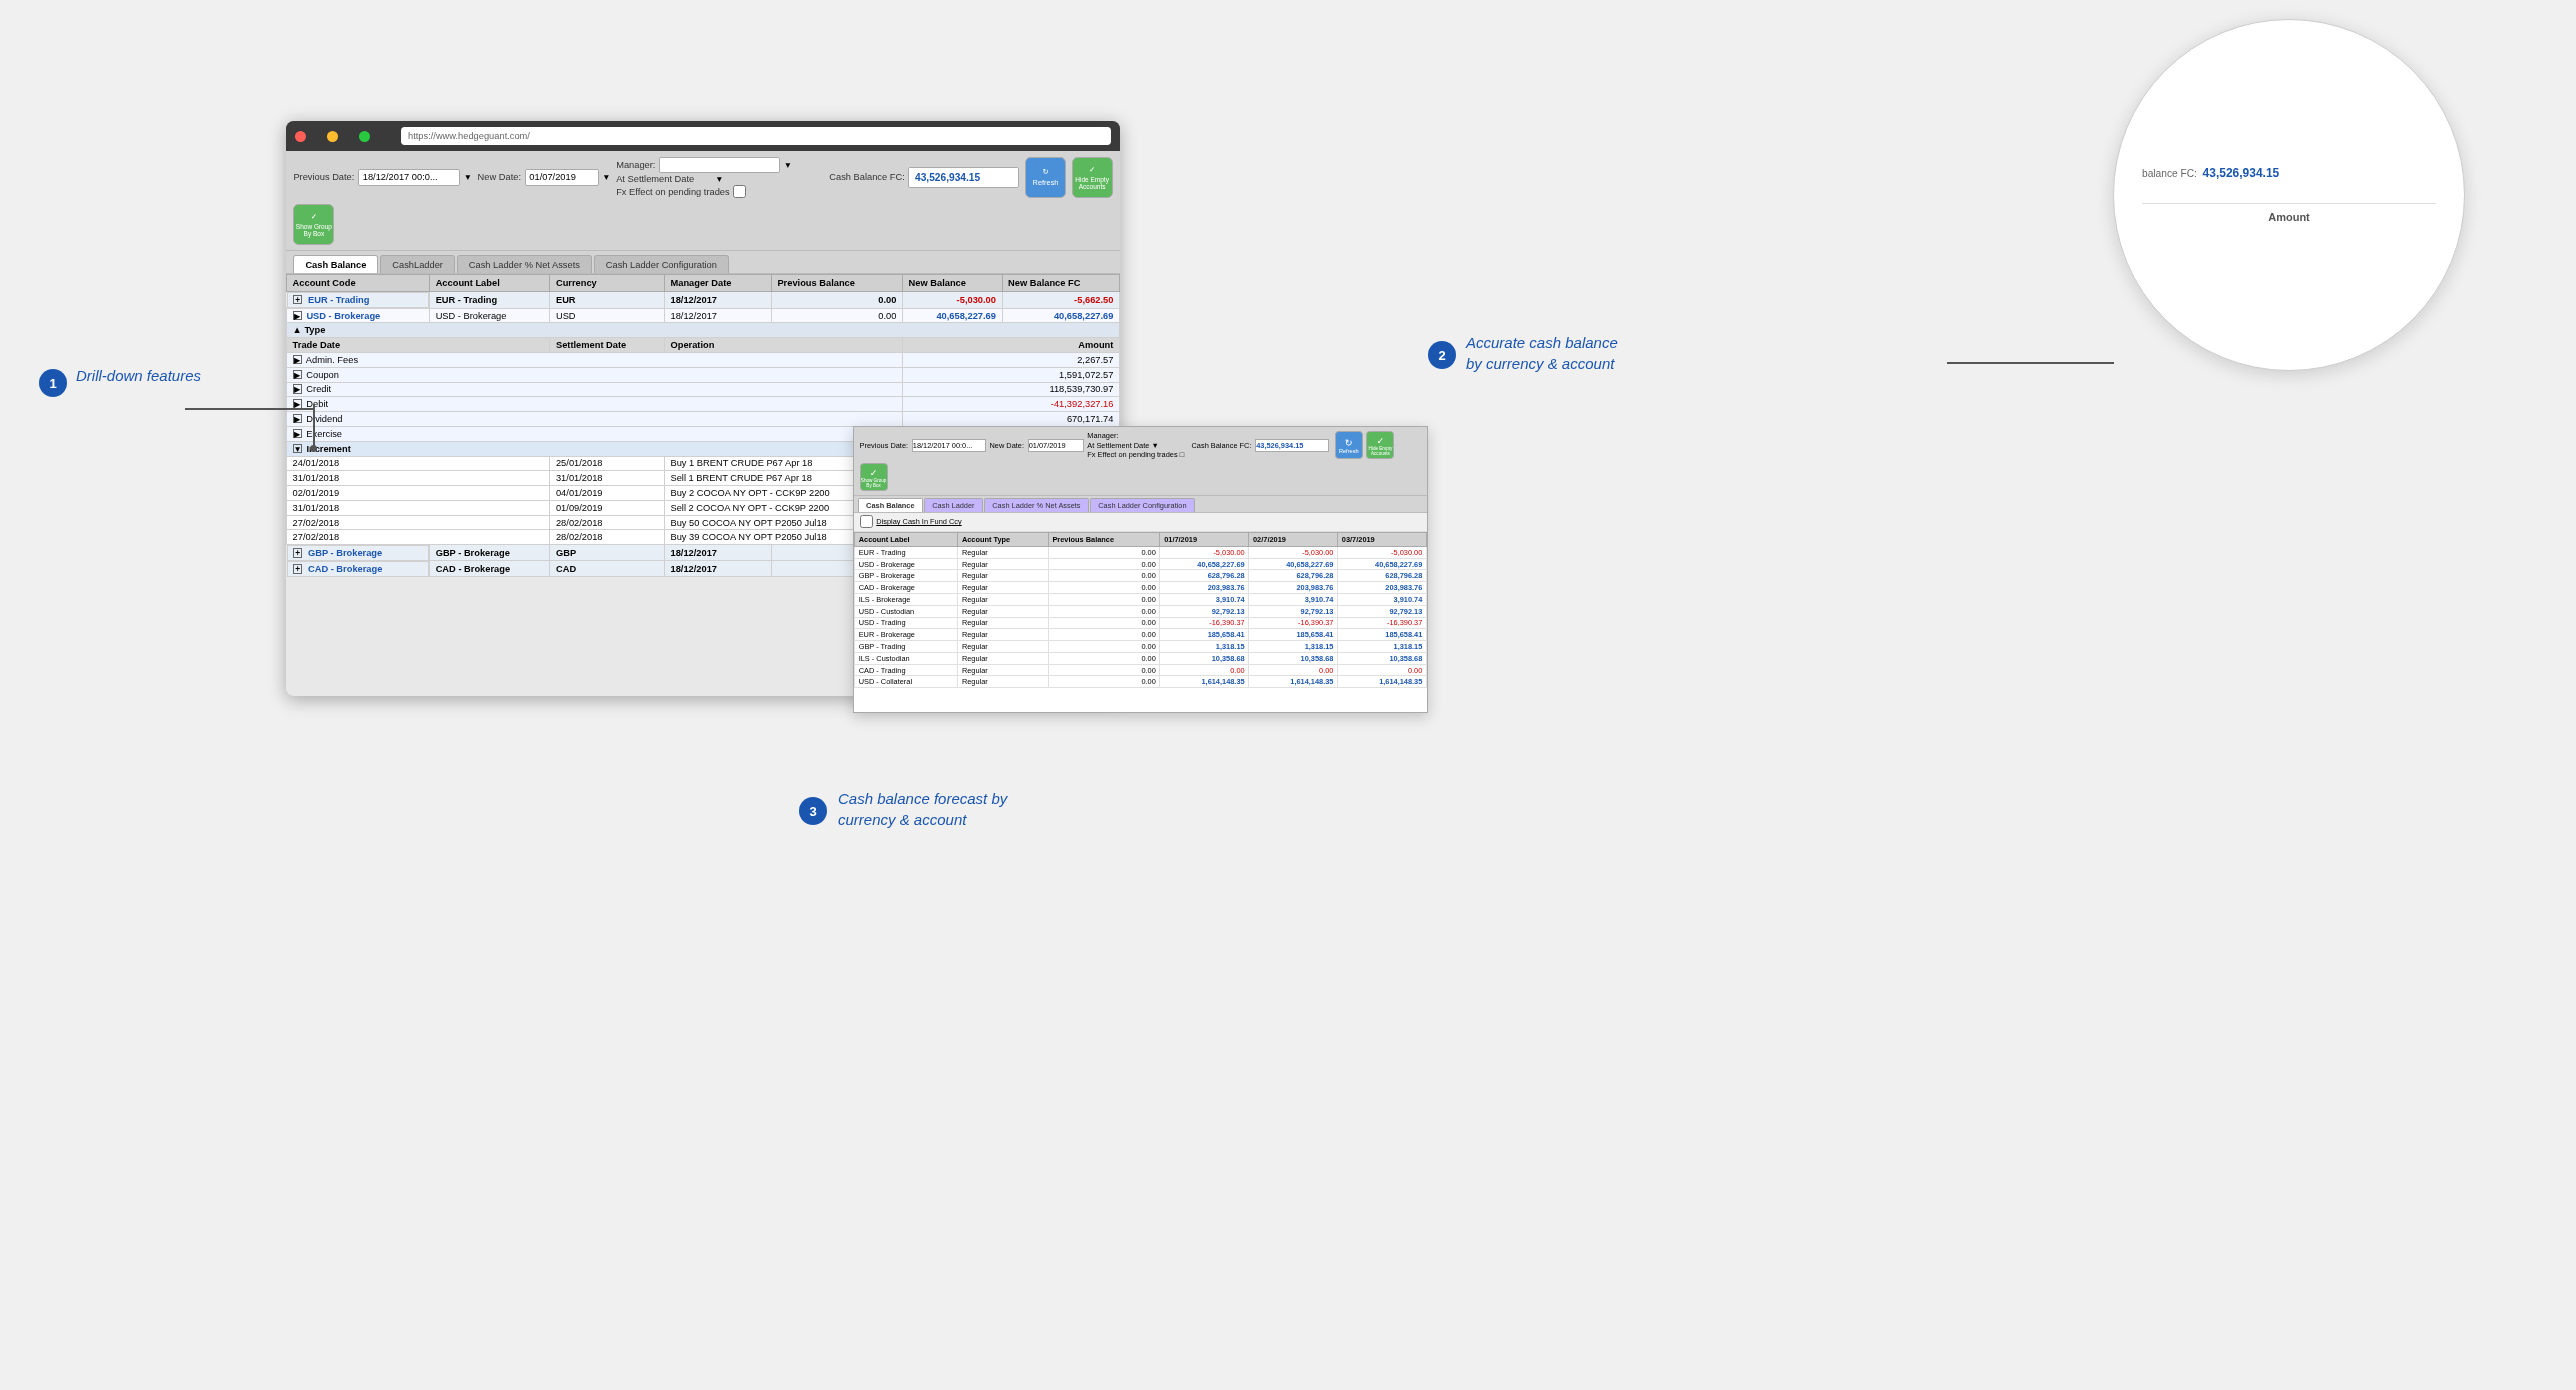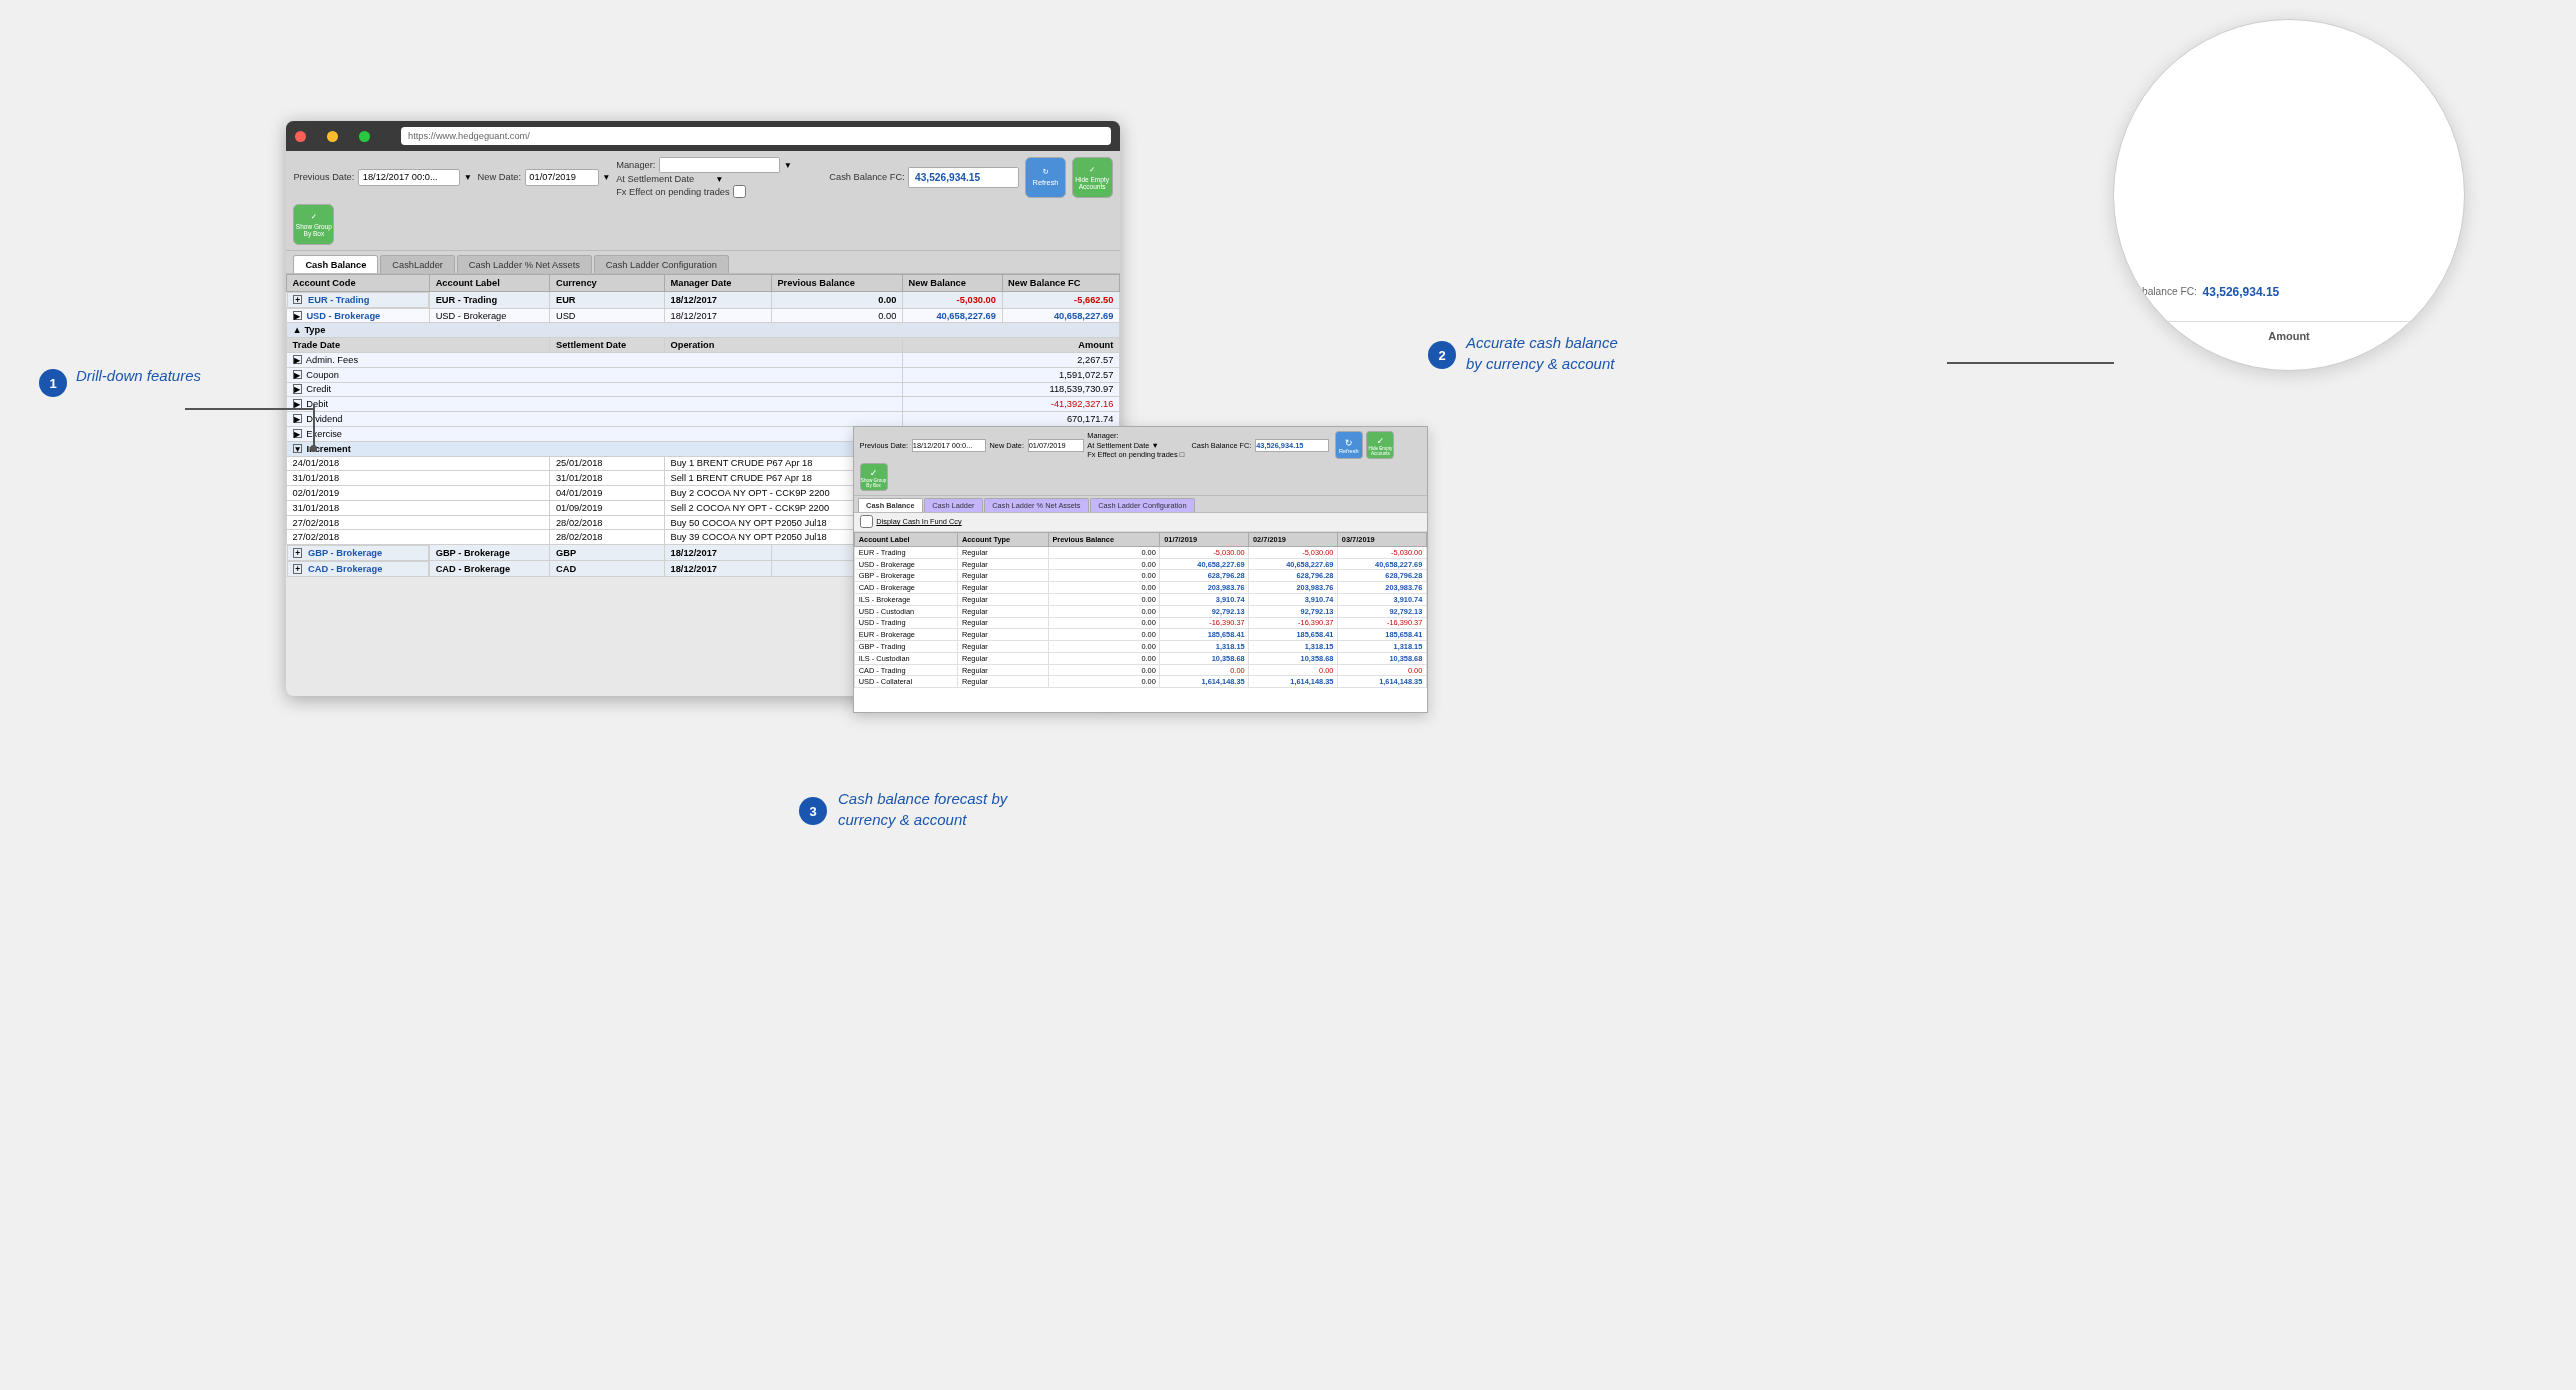--- a/index.html
+++ b/index.html
@@ -594,21 +594,21 @@
             <td class="text-right">0.00</td>
             <td class="text-right text-blue">203,983.76</td>
             <td class="text-right text-blue">203,983.76</td>
           </tr>
         </tbody>
       </table>
     </div>
   </div>
 </div>
 
-<div style="position:absolute; right:111px; top:18.5px; width:352px; height:352px; border-radius:50%; background:white; border:1.9px solid #ccc; box-shadow:0 3.7px 18.5px rgba(0,0,0,0.15); overflow:hidden; display:flex; flex-direction:column; align-items:center; justify-content:flex-end; padding:28px;">
+<div style="position:absolute; right:111px; top:18.5px; width:352px; height:352px; border-radius:50%; background:white; border:1.9px solid #ccc; box-shadow:0 3.7px 18.5px rgba(0,0,0,0.15); overflow:hidden; display:flex; flex-direction:column; align-items:center; justify-content:center; padding:28px;">
   <div style="width:100%; font-size:10.2px; color:#666; margin-bottom:7.4px; display:flex; align-items:center; gap:5.6px;">
     <span style="white-space:nowrap">balance FC:</span>
     <span style="color:#1a56b0; font-weight:bold; font-size:12px;">43,526,934.15</span>
   </div>
   <div style="margin-top:15px; width:100%; text-align:center; font-size:11px; font-weight:bold; color:#555; border-top:0.9px solid #ddd; padding-top:7.4px;">Amount</div>
 </div>
 
 <div class="second-window">
 
   <div class="second-toolbar">

